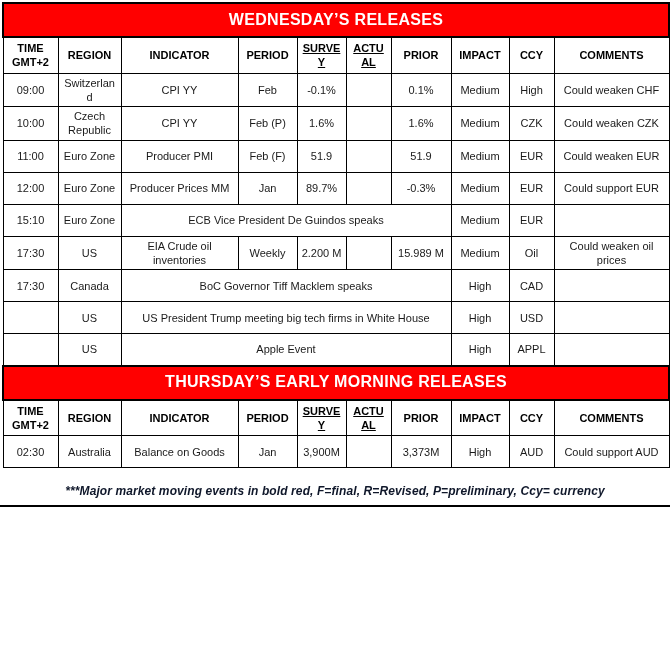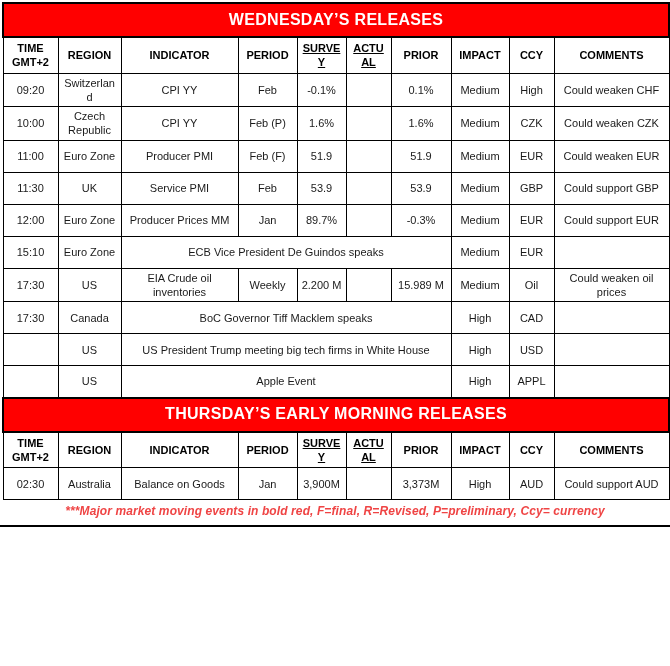--- a/index.html
+++ b/index.html
@@ -45,26 +45,26 @@
   tr.header-row th {
     font-weight: bold;
     font-size: 11px;
     height: 36px;
     color: #000000;
   }
   th.break-hard { word-break: break-all; text-decoration: underline; }
   tr.data-row td { height: 32px; }
   td.cell-event { padding: 2px 10px; }
   .footnote {
-    color: #ef4444;
+    color: #0f172a;
     font-weight: bold;
     font-style: italic;
     font-size: 12px;
     text-align: center;
-    margin-top: 4px;
+    margin-top: 16px;
     letter-spacing: 0.1px;
   }
   .bottom-rule {
     border-top: 2px solid #000000;
     width: 670px;
     margin-top: 7px;
   }
 </style>
 </head>
 <body>
@@ -96,21 +96,21 @@
       <th>PERIOD</th>
       <th class="break-hard">SURVEY</th>
       <th class="break-hard">ACTUAL</th>
       <th>PRIOR</th>
       <th>IMPACT</th>
       <th>CCY</th>
       <th>COMMENTS</th>
     </tr>
 
     <tr class="data-row">
-      <td>09:20</td>
+      <td>09:00</td>
       <td>Switzerland</td>
       <td>CPI YY</td>
       <td>Feb</td>
       <td>-0.1%</td>
       <td></td>
       <td>0.1%</td>
       <td>Medium</td>
       <td>High</td>
       <td>Could weaken CHF</td>
     </tr>
@@ -134,32 +134,20 @@
       <td>Producer PMI</td>
       <td>Feb (F)</td>
       <td>51.9</td>
       <td></td>
       <td>51.9</td>
       <td>Medium</td>
       <td>EUR</td>
       <td>Could weaken EUR</td>
     </tr>
 
-    <tr class="data-row">
-      <td>11:30</td>
-      <td>UK</td>
-      <td>Service PMI</td>
-      <td>Feb</td>
-      <td>53.9</td>
-      <td></td>
-      <td>53.9</td>
-      <td>Medium</td>
-      <td>GBP</td>
-      <td>Could support GBP</td>
-    </tr>
 
     <tr class="data-row">
       <td>12:00</td>
       <td>Euro Zone</td>
       <td>Producer Prices MM</td>
       <td>Jan</td>
       <td>89.7%</td>
       <td></td>
       <td>-0.3%</td>
       <td>Medium</td>

